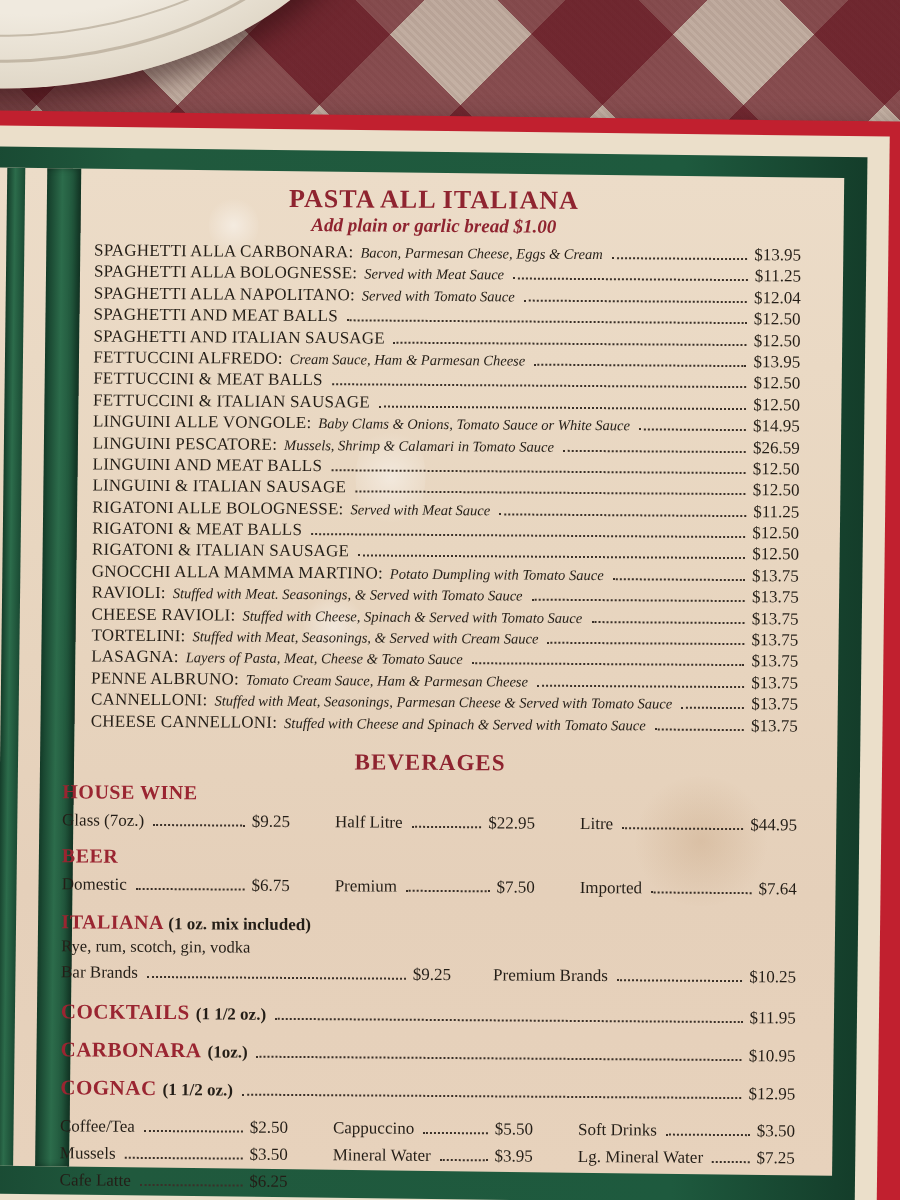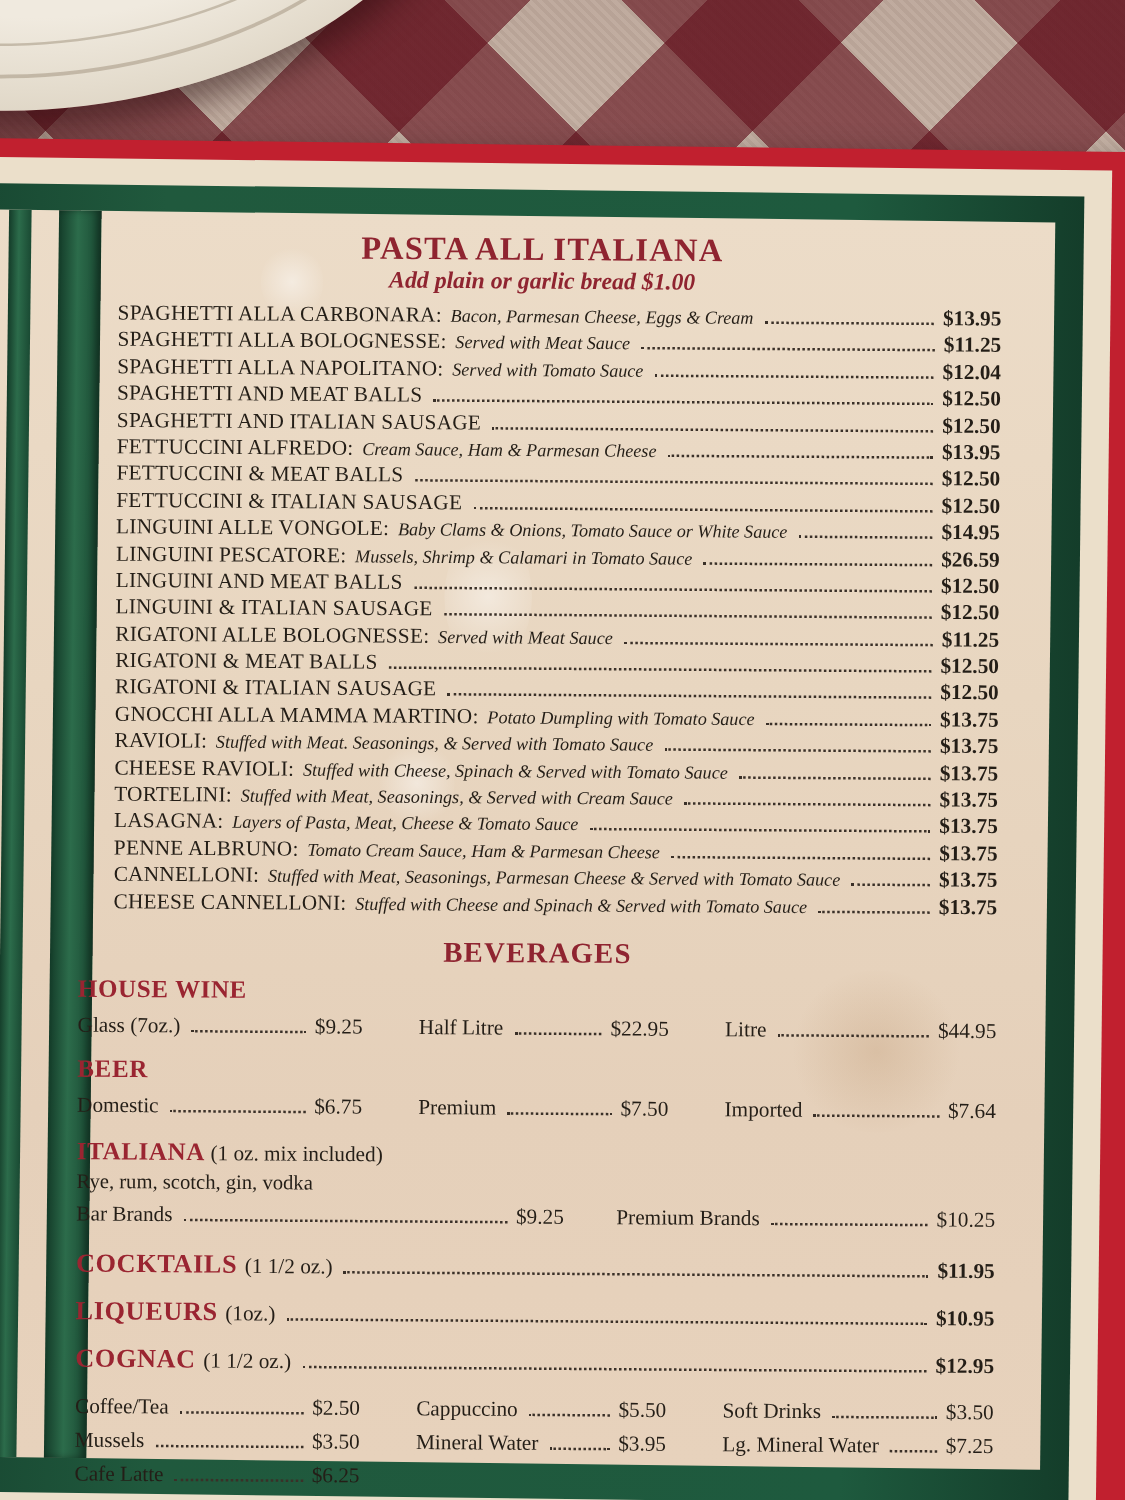--- a/index.html
+++ b/index.html
@@ -46,24 +46,24 @@
   .stain{position:absolute;border-radius:50%;background:radial-gradient(circle, rgba(186,146,106,.28), rgba(186,146,106,0) 70%);}
   
   .content{position:absolute;left:120px;right:40px;top:0;bottom:0;color:#241e17;transform:rotate(-0.3deg);}
   .title{margin-top:12px;text-align:center;font-size:26px;font-weight:bold;letter-spacing:1px;color:#8f2430;line-height:30px;}
   .subtitle{text-align:center;font-size:19px;font-weight:bold;font-style:italic;color:#8f2430;line-height:21px;}
   .pasta-list{margin:7px 0 0 28px;}
   .pasta-row{display:flex;align-items:baseline;height:21.4px;white-space:nowrap;}
   .item-name{font-size:17px;letter-spacing:.2px;}
   .item-desc{font-size:14.5px;font-style:italic;margin-left:7px;}
   .lead{flex:1;border-bottom:2px dotted #3a3028;margin:0 7px 4px 9px;min-width:14px;}
-  .item-price{font-size:17px;font-weight:bold;}
+  .item-price{font-size:17px;}
   .bev-title{margin-top:15px;text-align:center;font-size:23px;font-weight:bold;letter-spacing:1px;color:#8f2430;line-height:26px;}
   .sec-head{font-size:20px;font-weight:bold;color:#9a2531;letter-spacing:.5px;line-height:24px;}
-  .sec-note{font-size:17px;font-weight:normal;color:#241e17;letter-spacing:0;}
+  .sec-note{font-size:17px;font-weight:bold;color:#241e17;letter-spacing:0;}
   .mt6{margin-top:6px;}.mt10{margin-top:10px;}.mt12{margin-top:12px;}
   .bev-grid3{display:grid;grid-template-columns:228px 200px 1fr;column-gap:45px;margin-top:4px;}
   .bev-grid2{display:grid;grid-template-columns:390px 1fr;column-gap:42px;margin-top:2px;}
   .bev-cell{display:flex;align-items:baseline;font-size:17px;line-height:26px;white-space:nowrap;}
   .bev-cell .lead{margin-bottom:5px;}
   .subline{font-size:16.5px;line-height:22px;}
   .spirit-row{display:flex;align-items:baseline;white-space:nowrap;margin-top:14px;}
   .spirit-row .sec-head{font-size:21px;text-align:center;}
   .spirit-row .sec-note{margin-left:6px;text-align:right;}
   .cafe{margin-top:13px;}
@@ -293,21 +293,21 @@
         </div>
       </div>
 
       <div class="spirit-row">
         <span class="sec-head">COCKTAILS</span>
         <span class="sec-note">(1 1/2 oz.)</span>
         <span class="lead"></span>
         <span class="item-price">$11.95</span>
       </div>
       <div class="spirit-row">
-        <span class="sec-head">LIQUEURS</span>
+        <span class="sec-head">CARBONARA</span>
         <span class="sec-note">(1oz.)</span>
         <span class="lead"></span>
         <span class="item-price">$10.95</span>
       </div>
       <div class="spirit-row">
         <span class="sec-head">COGNAC</span>
         <span class="sec-note">(1 1/2 oz.)</span>
         <span class="lead"></span>
         <span class="item-price">$12.95</span>
       </div>

